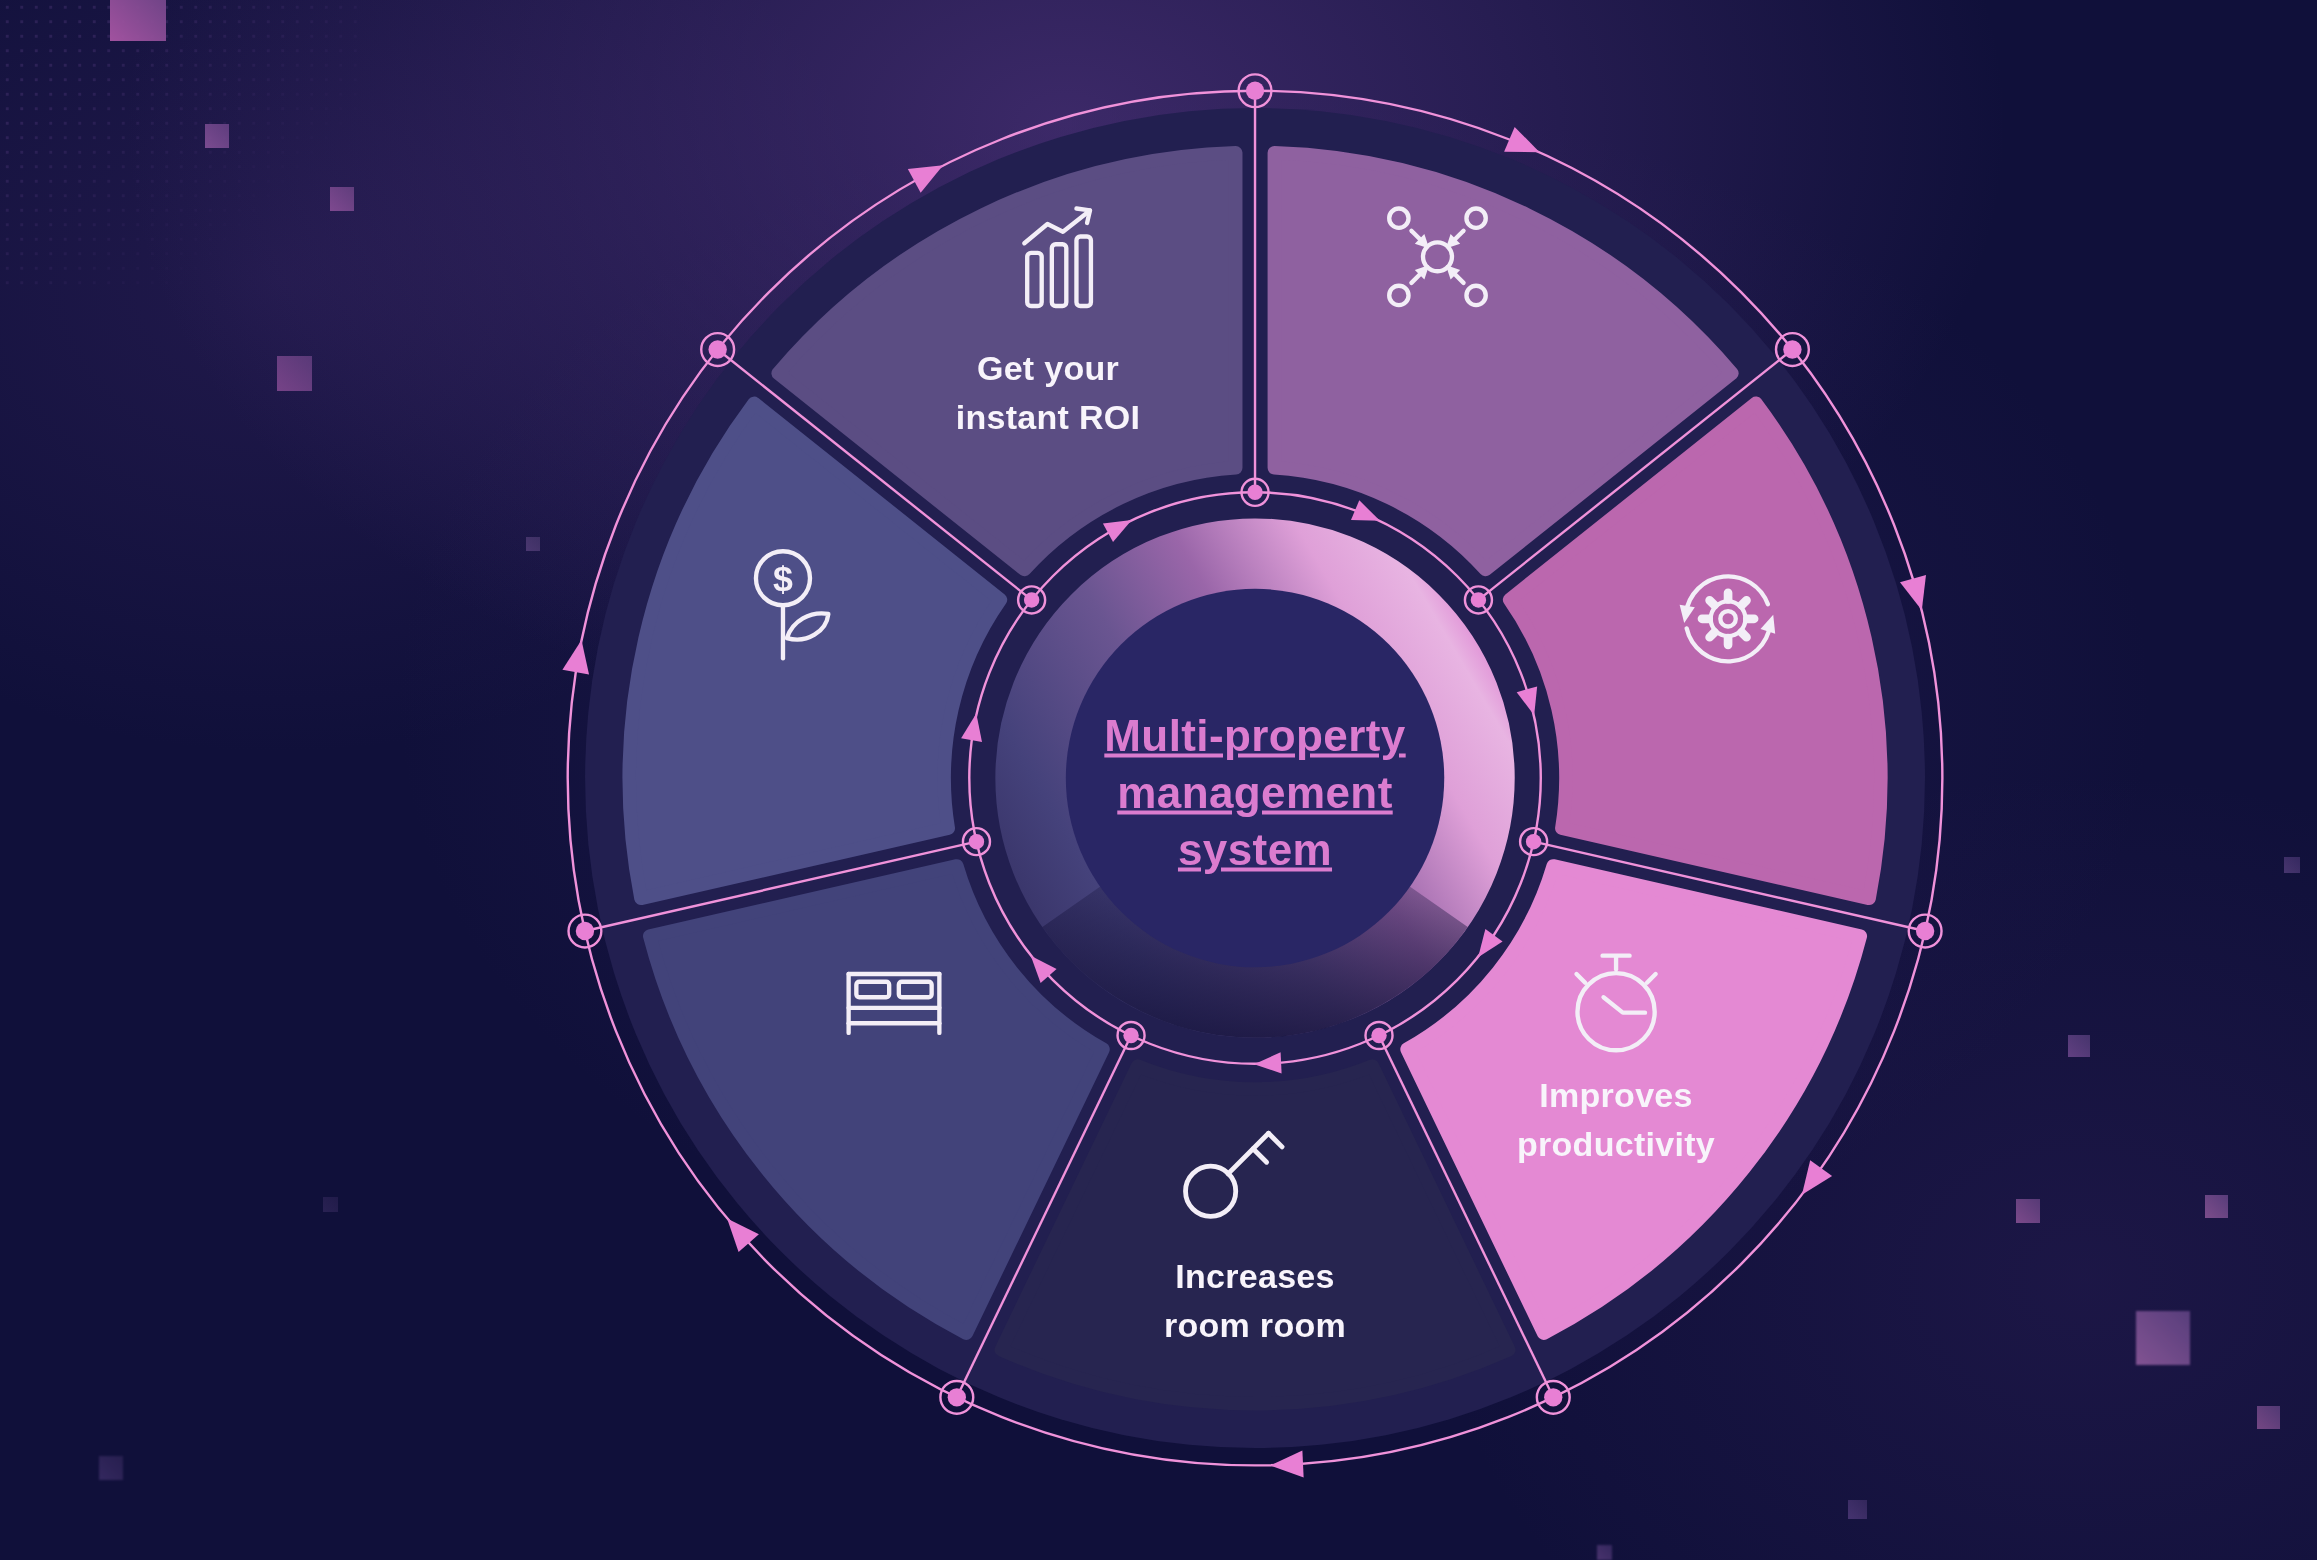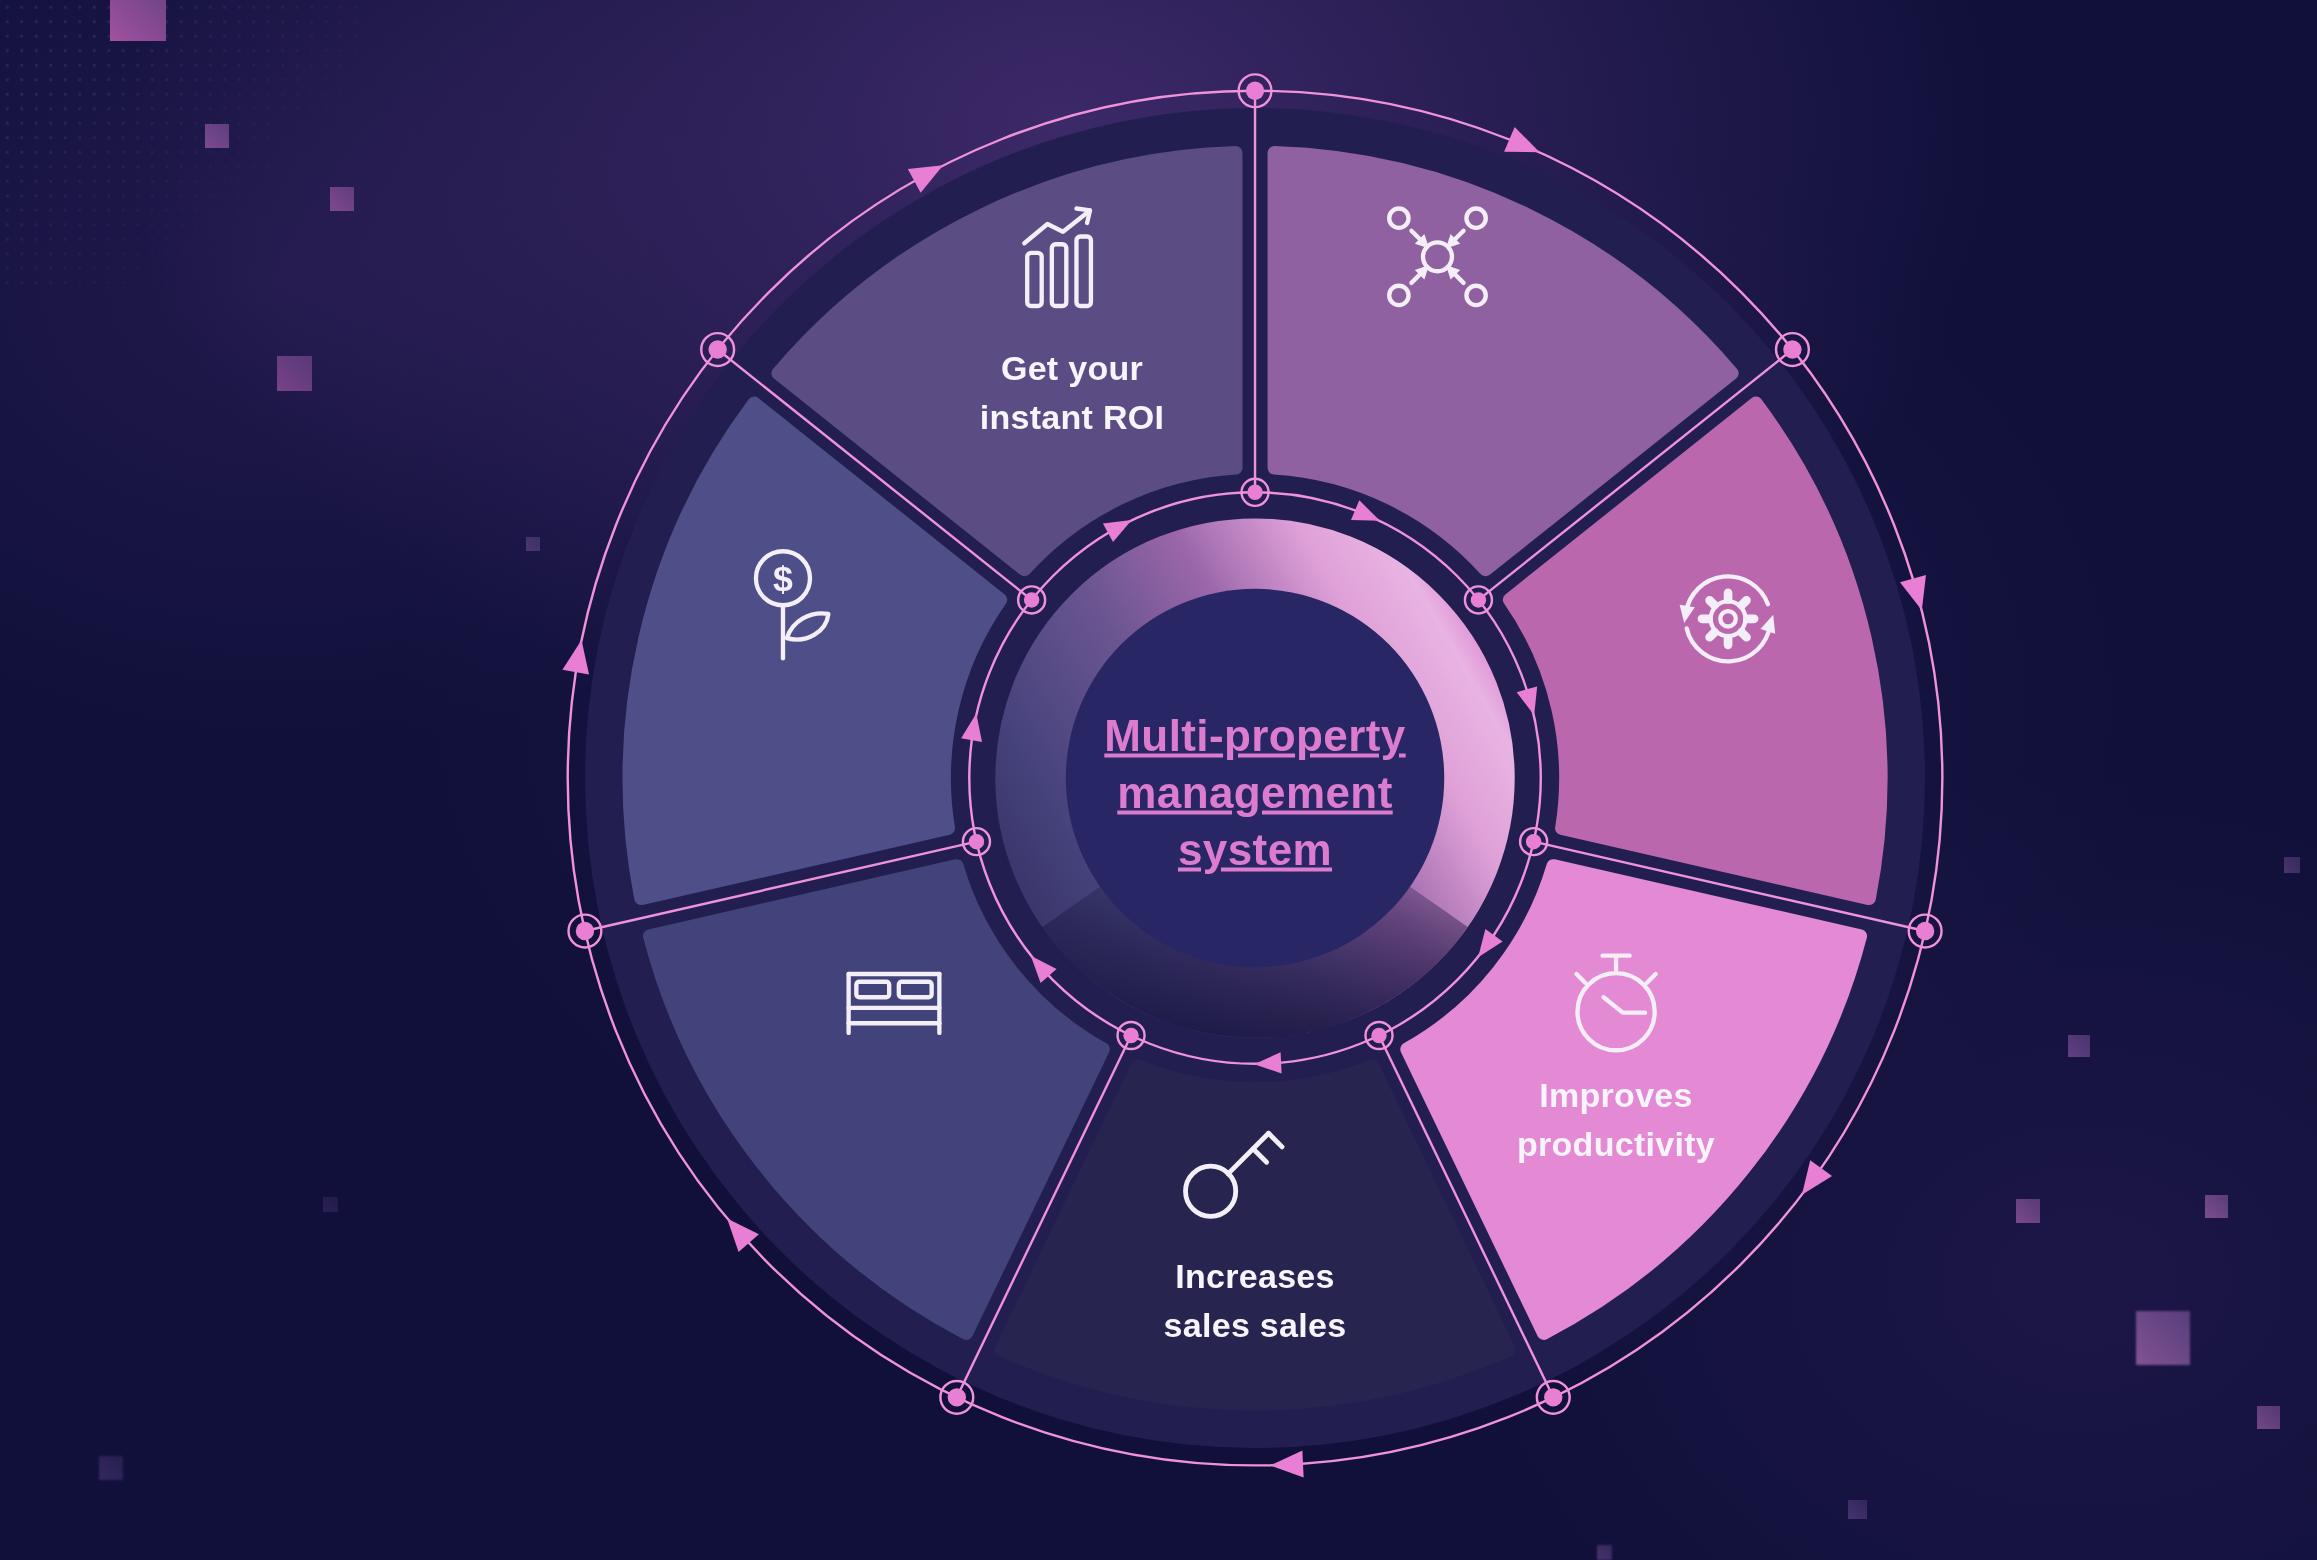--- a/index.html
+++ b/index.html
@@ -211,21 +211,21 @@
       <text x="0" y="13" text-anchor="middle" stroke="none" style="font-family:'Liberation Sans',sans-serif;font-size:37px;font-weight:bold;" fill="#f3eef7">$</text>
       <line x1="0" y1="28" x2="0" y2="83"></line>
       <path d="M 4 62 C 10 44 28 34 47 37 C 45 55 25 68 4 62 Z"></path>
     </g>
   </svg>
 
   <div class="title" style="left: 1255px; top: 792px; color: rgb(219, 124, 207);">Multi-property
 management
 system</div>
 
-  <div class="label" style="left: 1072px; top: 393px; color: rgb(248, 244, 251);">Get your
+  <div class="label" style="left: 1048px; top: 393px; color: rgb(248, 244, 251);">Get your
 instant ROI</div>
   <div class="label" style="left: 1616px; top: 1120px; color: rgb(248, 244, 251);">Improves
 productivity</div>
   <div class="label" style="left: 1255px; top: 1301px; color: rgb(248, 244, 251);">Increases
-sales sales</div>
+room room</div>
 
 </div>
 
 
 </body></html>

